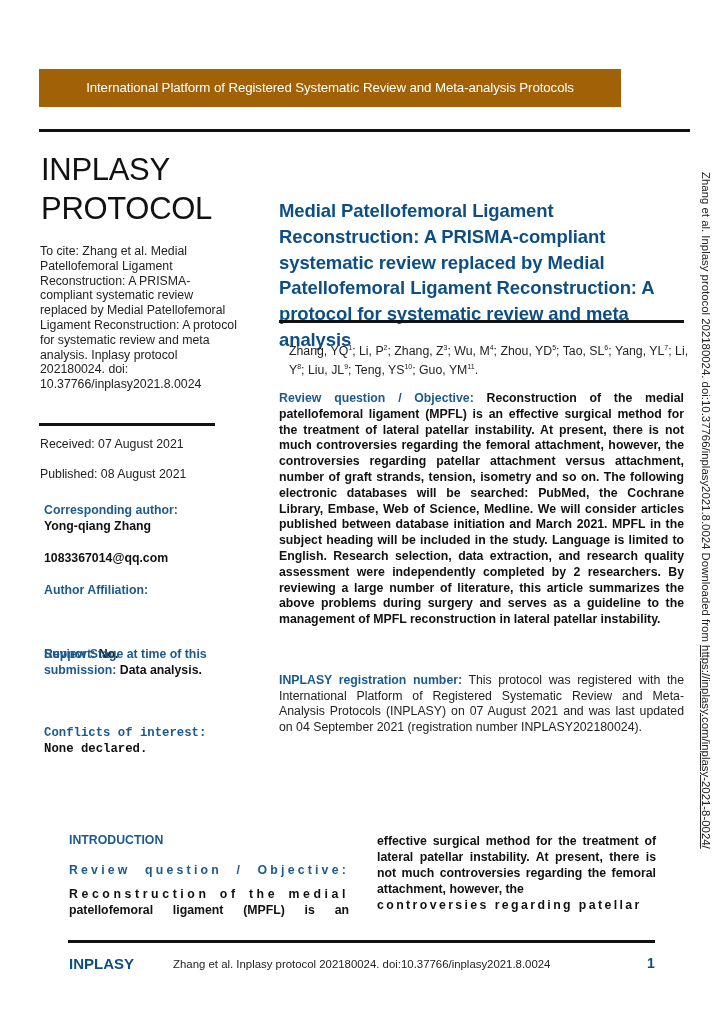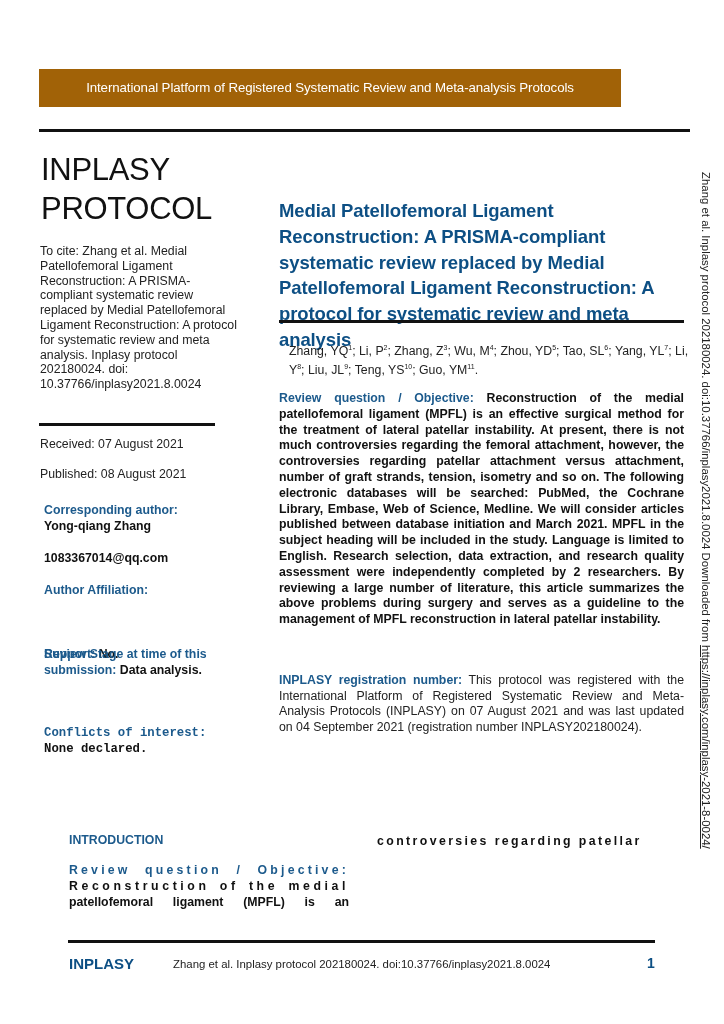--- a/index.html
+++ b/index.html
@@ -41,21 +41,21 @@
   .side-vertical { position: absolute; left: 697px; top: 172px; width: 740px; height: 18px;
                    transform-origin: 0 0; transform: rotate(90deg) translate(0, -18px);
                    font-size: 11.4px; line-height: 18px; color: #222; white-space: nowrap; }
   .side-vertical a { color: #222; text-decoration: underline; }
 
   .intro-heading { position: absolute; left: 69px; top: 833px; font-size: 12.3px;
                    font-weight: bold; color: #1c5a8c; }
   .col-left { position: absolute; left: 69px; top: 862px; width: 280px; font-size: 12.3px;
               line-height: 16px; font-weight: bold; text-align: justify; text-align-last: justify; }
   .col-left .lbl { color: #1c5a8c; letter-spacing: 3.2px; }
-  .col-left .sp { letter-spacing: 3.6px; }
+  .col-left .sp { letter-spacing: 3.6px; margin-top: 8px; }
   .col-right { position: absolute; left: 377px; top: 833px; width: 279px; font-size: 12.3px;
                line-height: 16px; font-weight: bold; text-align: justify; }
   .col-right .last { letter-spacing: 2.4px; }
 
   .footer-brand { position: absolute; left: 69px; top: 955px; font-size: 15px; font-weight: bold;
                   color: #0d4f84; }
   .footer-cite { position: absolute; left: 173px; top: 958px; font-size: 11.4px; color: #222; }
   .footer-page { position: absolute; left: 647px; top: 955px; font-size: 14px; font-weight: bold;
                  color: #0d4f84; }
 </style>
@@ -117,19 +117,20 @@
   <span>Zhang et al. Inplasy protocol 202180024. doi:10.37766/inplasy2021.8.0024 Downloaded from </span><a>https://inplasy.com/inplasy-2021-8-0024/</a>
 </div>
 
 <div class="intro-heading">INTRODUCTION</div>
 <div class="col-left">
   <div class="lbl">Review question / Objective:</div>
   <div class="sp">Reconstruction of the medial</div>
   <div>patellofemoral ligament (MPFL) is an</div>
 </div>
 <div class="col-right">
+  <span>effective surgical method for the treatment of lateral patellar instability. At present, there is not much controversies regarding the femoral attachment, however, the</span>
   <div class="last">controversies regarding patellar</div>
 </div>
 
 <div class="rule rule-bottom"></div>
 <div class="footer-brand">INPLASY</div>
 <div class="footer-cite">Zhang et al. Inplasy protocol 202180024. doi:10.37766/inplasy2021.8.0024</div>
 <div class="footer-page">1</div>
 
 </body></html>

